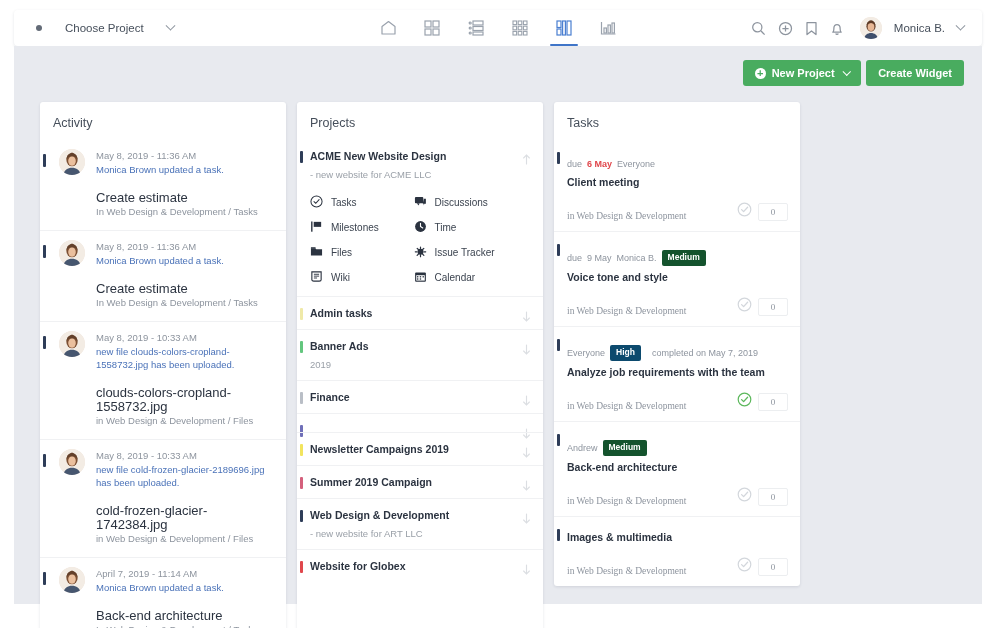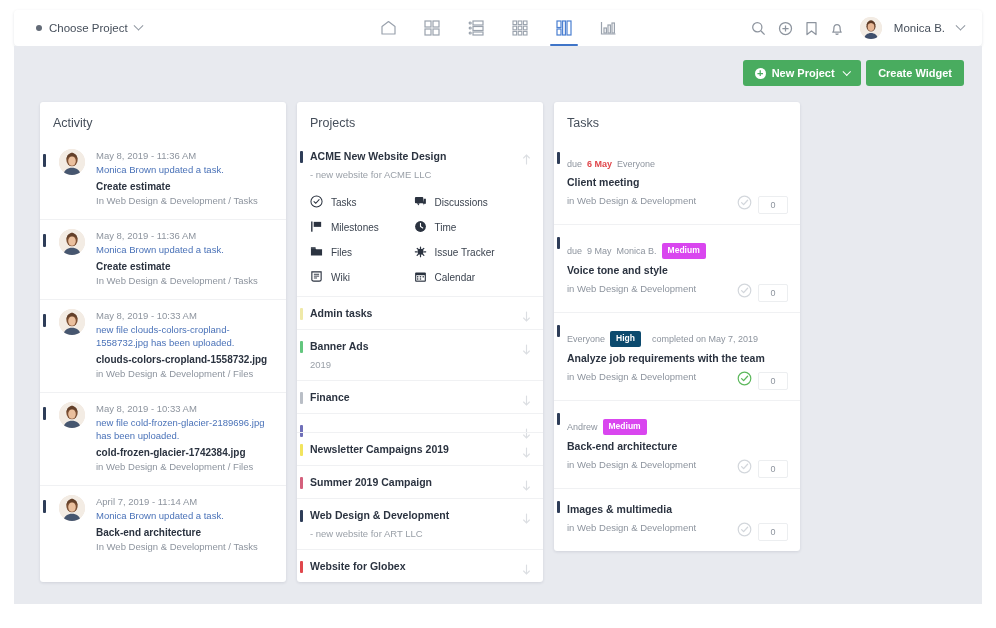--- a/index.html
+++ b/index.html
@@ -18,21 +18,21 @@
   
   .topbar {
     position: absolute; left: 14px; top: 10px;
     width: 968px; height: 36px;
     background: #ffffff;
     border-radius: 4px;
     box-shadow: 0 1px 3px rgba(40,50,70,.13);
     display: flex; align-items: center;
   }
   .chooser {
-    display: flex; align-items: center; gap: 7px;
+    display: flex; align-items: center; gap: 23px;
     margin-left: 22px;
     font-size: 11.5px; color: #464f5b;
     cursor: pointer; white-space: nowrap;
   }
   .chooser .dot {
     width: 6px; height: 6px; border-radius: 50%;
     background: #636b77; display: inline-block;
   }
   .caret {
     width: 7px; height: 7px;
@@ -131,22 +131,22 @@
     width: 3px; height: 13px; background: #2e3d58; border-radius: 1px;
   }
   .act-av {
     position: absolute; left: 19px; top: 9px;
     width: 26px; height: 26px; border-radius: 50%;
     overflow: hidden; background: #f0e6dd;
   }
   .act-time { font-size: 9.5px; color: #8d949e; line-height: 14px; }
   .act-desc { font-size: 9.5px; color: #4a72b8; line-height: 13px; }
   .act-name {
-    font-size: 10px; font-weight: bold; color: #2b3340;
-    margin-top: 4px; line-height: 14px;
+    font-size: 13px; font-weight: normal; color: #2b3340;
+    margin-top: 15px; line-height: 14px;
   }
   .act-loc { font-size: 9.5px; color: #8d949e; line-height: 14px; }
 
   
   .prj {
     position: relative;
     padding: 9px 26px 9px 13px;
     border-top: 1px solid #f0f1f3;
   }
   .prj:first-of-type { border-top: none; }
@@ -183,30 +183,31 @@
   }
   .task-meta {
     display: flex; align-items: center; gap: 5px;
     font-size: 9px; color: #8d949e; line-height: 13px; margin-top: 9px;
   }
   .due-red { color: #e0474c; font-weight: bold; }
   .badge {
     color: #fff; font-size: 8.5px; font-weight: bold;
     padding: 1px 6px 2px; border-radius: 2px;
   }
-  .b-Medium { background: #d946ef; }
+  .b-Medium { background: #14532d; }
   .b-High   { background: #0c4a6e; }
   .b-Low    { background: #69b4e0; }
   .task-name {
     font-size: 10.5px; font-weight: bold; color: #2b3340;
     margin-top: 4px; line-height: 14px;
   }
   .task-foot {
-    display: flex; align-items: flex-start;
-    margin-top: 6px;
+    display: flex; align-items: flex-end;
+    margin-top: 13px;
+    font-family: Liberation Serif, serif;
   }
   .task-loc { font-size: 9.5px; color: #8d949e; }
   .task-right { margin-left: auto; display: flex; align-items: center; gap: 6px; }
   .cnt {
     border: 1px solid #eceef0; border-radius: 2px;
     min-width: 30px; height: 18px;
     font-size: 9px; color: #8d949e;
     display: flex; align-items: center; justify-content: center;
   }
 </style>

